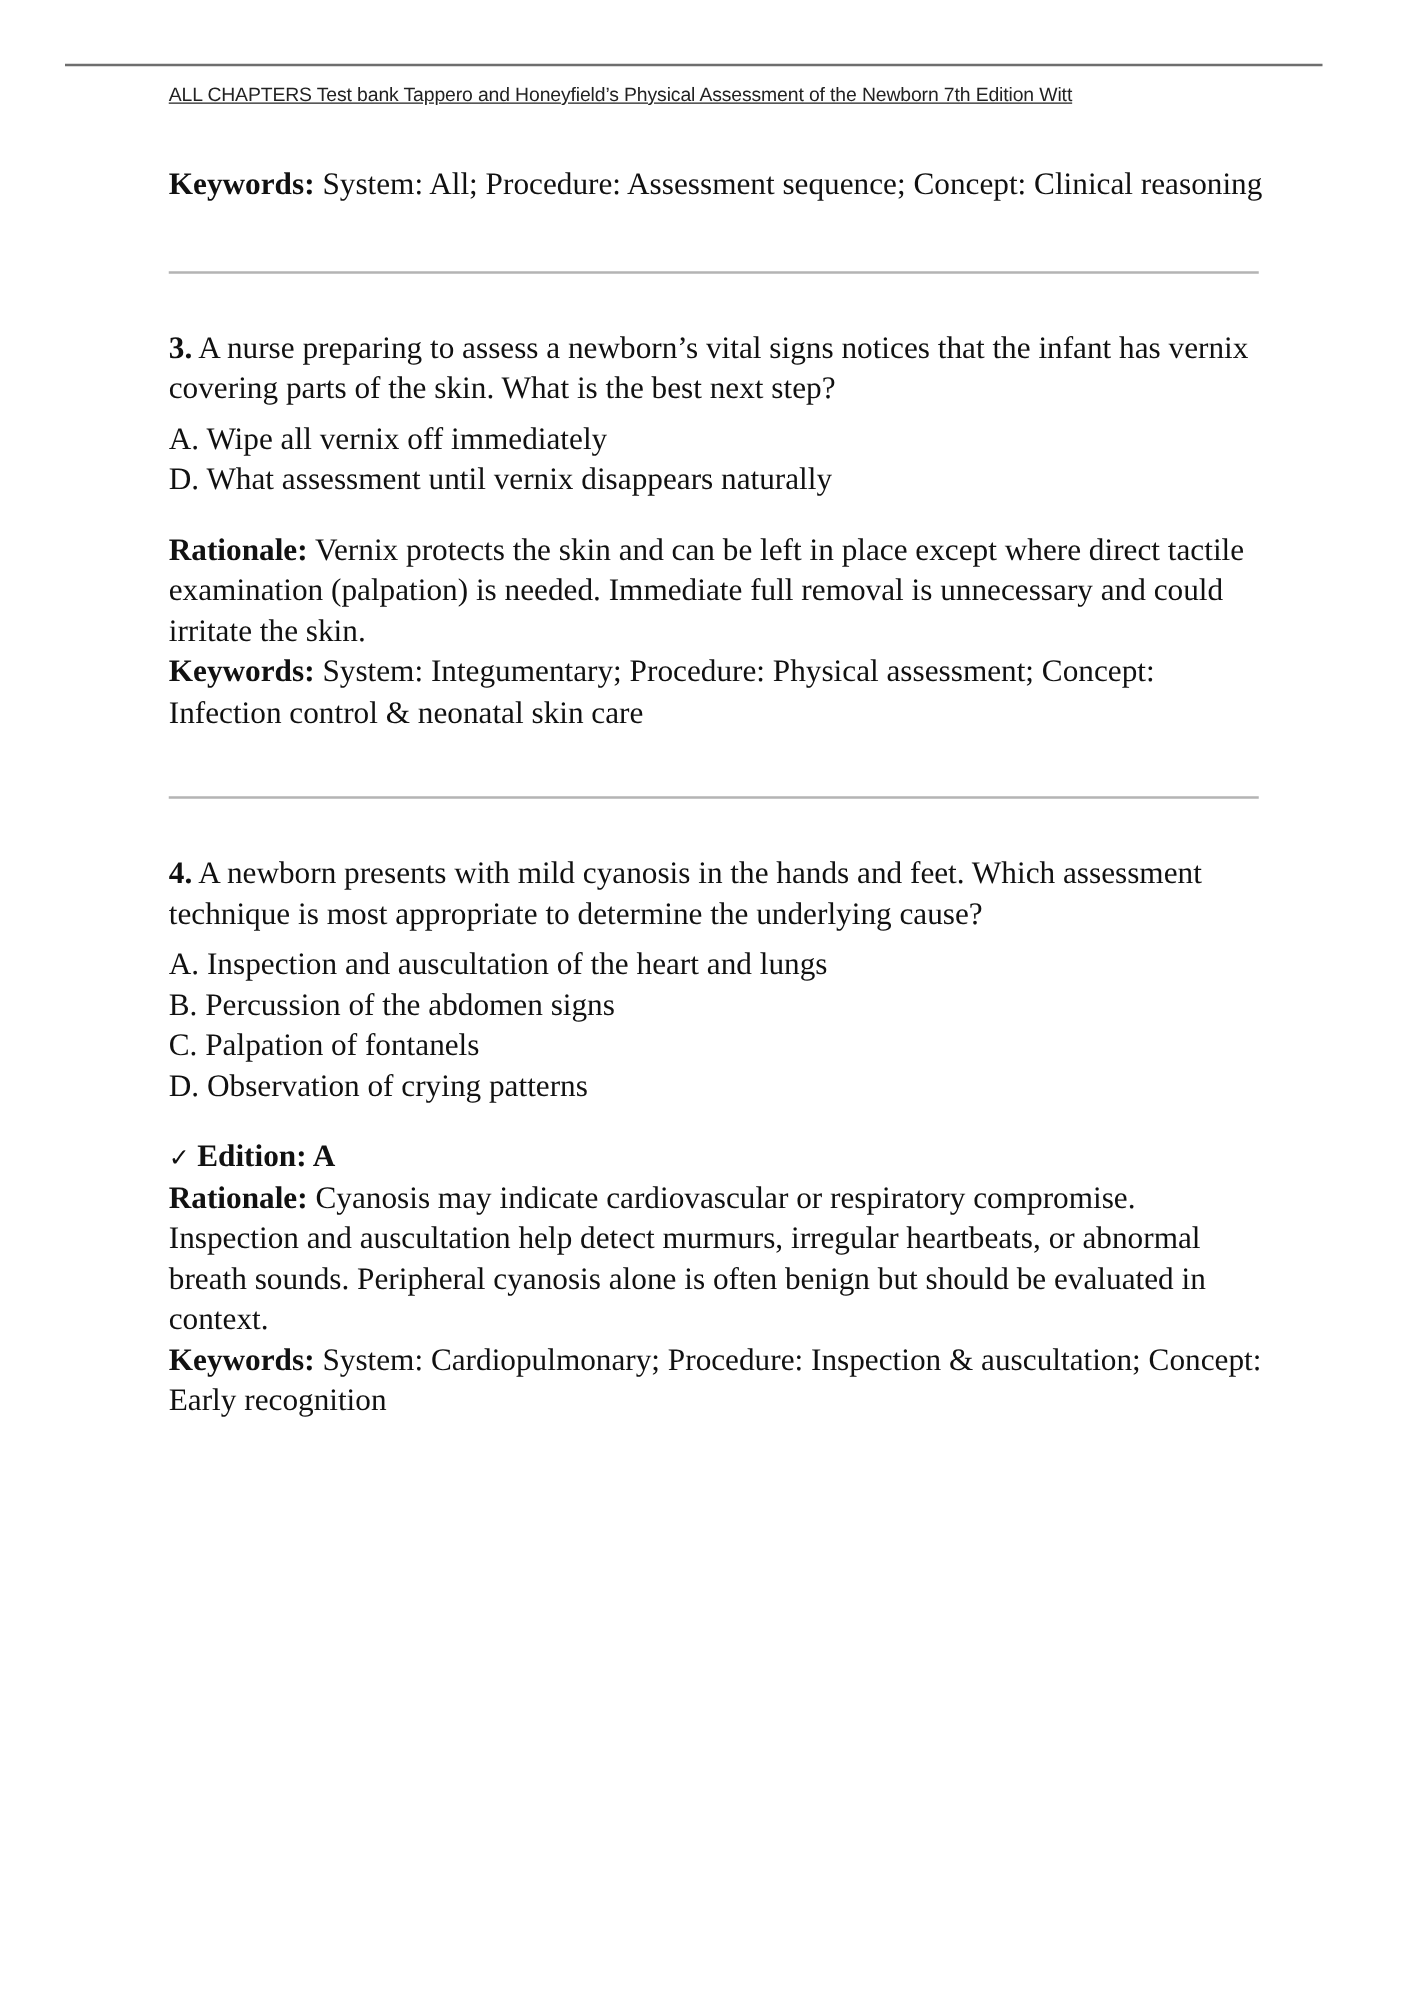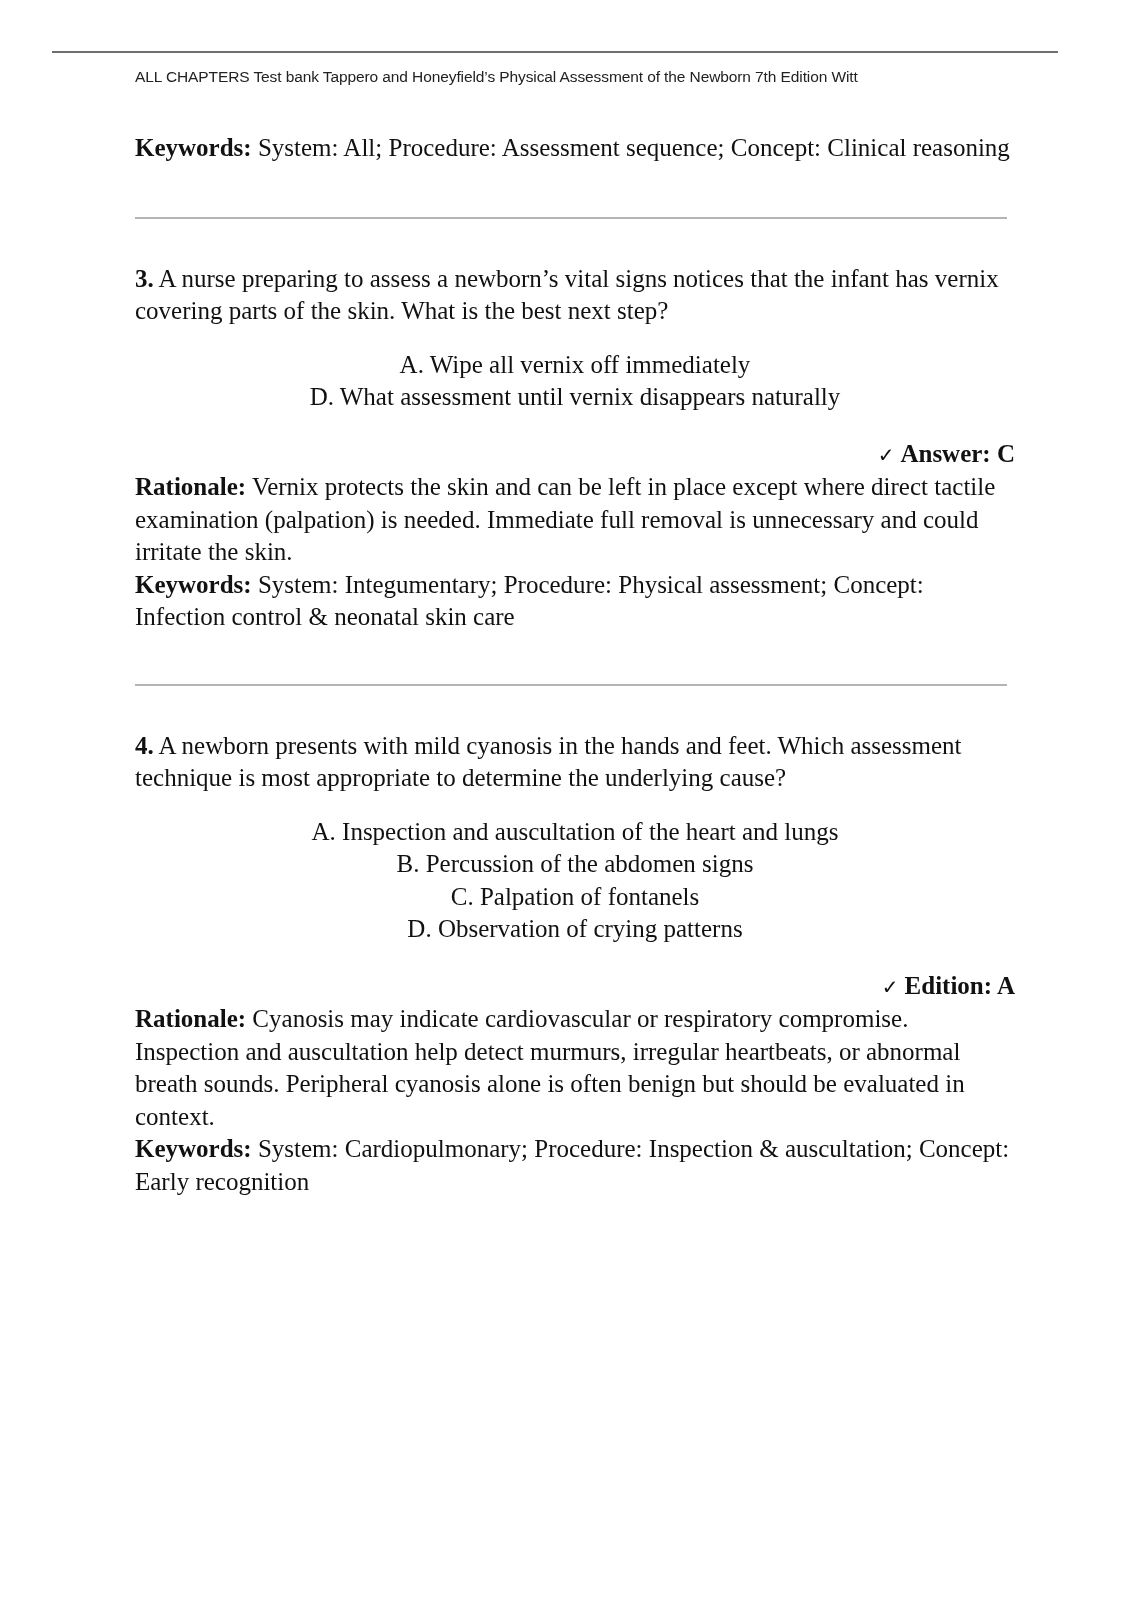--- a/index.html
+++ b/index.html
@@ -1,25 +1,25 @@
 <!DOCTYPE html>
 <html><head>
 <meta charset="utf-8">
 <style>
   html, body { margin: 0; padding: 0; background: #ffffff; }
   body { width: 1134px; height: 1603px; position: relative; overflow: hidden; color: #111; }
   .top-rule { position: absolute; left: 52px; top: 51px; width: 1006px; height: 2px; background: #6e6e6e; }
-  .header { position: absolute; left: 135px; top: 68px; font-family: "Liberation Sans", sans-serif; font-size: 15.5px; color: #222; letter-spacing: -0.1px; }
+  .header { position: absolute; left: 135px; top: 68px; font-family: "Liberation Sans", sans-serif; font-size: 15.5px; color: #222; letter-spacing: -0.1px; text-decoration: underline; }
   .content { position: absolute; left: 135px; top: 132px; width: 880px; font-family: "Liberation Serif", serif; font-size: 25px; line-height: 32.5px; color: #111; }
   .p { margin: 0; }
-  .b { font-weight: bold; text-align: right; }
+  .b { font-weight: bold; }
   .sep { height: 2px; background: #b4b4b4; width: 872px; }
   .sep1 { margin-top: 52px; margin-bottom: 0; }
   .q { margin-top: 44px; }
-  .opts { margin-top: 21px; text-align: center; }
+  .opts { margin-top: 8px; }
   .ans { margin-top: 24px; }
   .sep2 { margin-top: 50px; }
   .check { font-family: "DejaVu Sans", sans-serif; font-size: 20px; font-weight: normal; margin-right: 6px; }
 </style>
 </head>
 <body>
 
 <div class="top-rule"></div>
 <div class="header">ALL CHAPTERS Test bank Tappero and Honeyfield’s Physical Assessment of the Newborn 7th Edition Witt</div>
 
@@ -29,21 +29,20 @@
 
   <div class="sep sep1"></div>
 
   <div>
     <p class="p q"><span class="b">3.</span><span> A nurse preparing to assess a newborn’s vital signs notices that the infant has vernix covering parts of the skin. What is the best next step?</span></p>
     <div class="opts">
       <p class="p">A. Wipe all vernix off immediately</p>
       <p class="p">D. What assessment until vernix disappears naturally</p>
     </div>
     <div class="ans">
-      <p class="p b"><span class="check">✓</span><span>Answer: C</span></p>
       <p class="p"><span class="b">Rationale:</span><span> Vernix protects the skin and can be left in place except where direct tactile examination (palpation) is needed. Immediate full removal is unnecessary and could irritate the skin.</span></p>
       <p class="p"><span class="b">Keywords:</span><span> System: Integumentary; Procedure: Physical assessment; Concept: Infection control &amp; neonatal skin care</span></p>
     </div>
   </div>
 
   <div class="sep sep2"></div>
 
   <div>
     <p class="p q"><span class="b">4.</span><span> A newborn presents with mild cyanosis in the hands and feet. Which assessment technique is most appropriate to determine the underlying cause?</span></p>
     <div class="opts">

